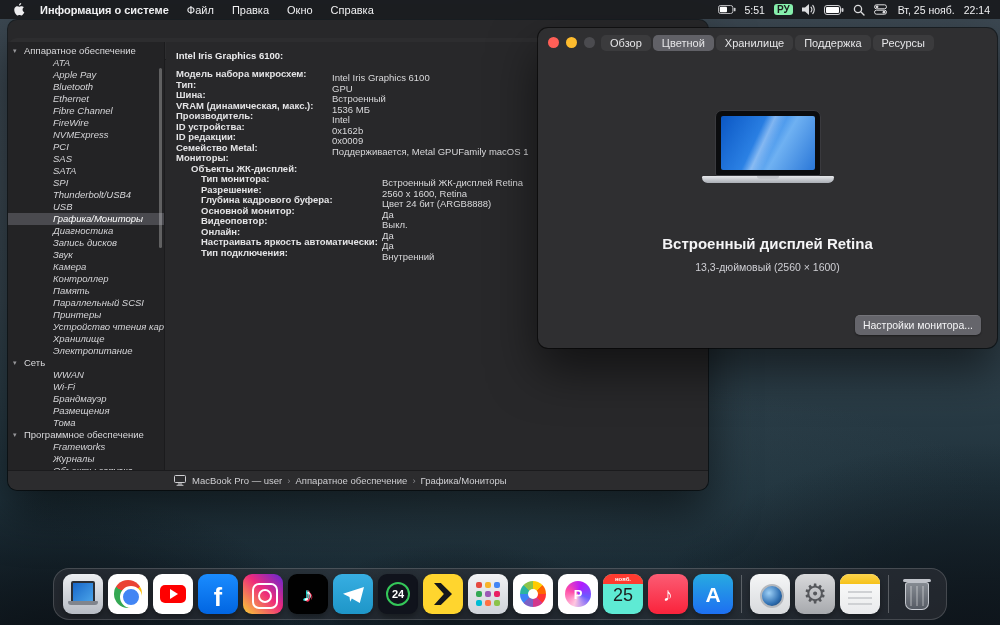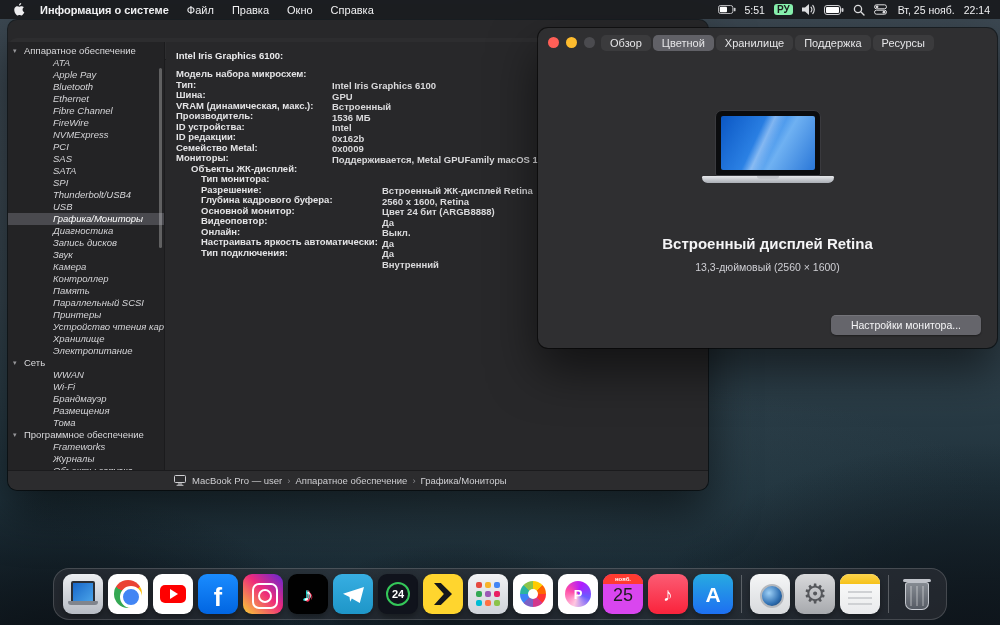--- a/index.html
+++ b/index.html
@@ -62,21 +62,21 @@
   .sb-item.selected{ background:#4a4a4f; color:#ffffff; }
   #sidebar-scrollbar{ position:absolute; right:2px; top:26px; width:3px; height:180px;
     border-radius:2px; background:rgba(255,255,255,.28); }
   #content{ position:absolute; left:158px; top:22px; right:0; bottom:20px;
     background:#28282a; padding:8px 0 0 10px; font-size:9.5px; overflow:hidden; }
   #content-heading{ font-weight:700; margin-bottom:8px; color:#ececee; }
   .kv-row{ position:relative; height:10.5px; line-height:10.5px; white-space:nowrap; }
   .kv-label{ font-weight:700; color:#e4e4e6; display:inline-block; }
   .kv-label.ind1{ padding-left:15px; }
   .kv-label.ind2{ padding-left:25px; }
-  .kv-value{ position:absolute; top:12px; font-weight:700; color:#d9d9db;padding-left:16px; }
+  .kv-value{ position:absolute; top:4px; font-weight:400; color:#d9d9db;padding-left:16px; }
   .kv-value.col1{ left:140px; }
   .kv-value.col2{ left:190px; }
   #statusbar{ position:absolute; left:0; right:0; bottom:0; height:20px;
     background:#2c2c2e; border-top:1px solid #1b1b1d; border-radius:0 0 9px 9px;
     display:flex; align-items:center; padding-left:166px; font-size:9.5px; color:#cfcfd2; }
   #statusbar svg{ margin-right:6px; }
   .bc-sep{ margin:0 5px; color:#8d8d91; }
 
   
   #about{ left:538px; top:28px; width:459px; height:320px; background:#2f2f31; z-index:5; border-radius:10px; }
@@ -92,21 +92,21 @@
       linear-gradient(120deg,#0b57c4 0%,#2f86e8 45%,#6fb1f2 62%,#2a77d8 100%); }
   .laptop-base{ width:132px; height:7px; background:linear-gradient(#e6e8eb,#a9adb4);
     border-radius:2px 2px 8px 8px; position:relative; }
   .laptop-base::before{ content:""; position:absolute; left:50%; top:0; width:22px; height:3px;
     transform:translateX(-50%); background:#c3c6cb; border-radius:0 0 4px 4px; }
   #display-title{ position:absolute; top:207px; left:0; right:0; text-align:center;
     font-size:15px; font-weight:700; color:#f4f4f6; }
   #display-subtitle{ position:absolute; top:233px; left:0; right:0; text-align:center;
     font-size:10.5px; color:#cfcfd4; }
   .mac-btn{ position:absolute; right:16px; bottom:13px; background:#65656b; color:#f4f4f6;
-    border:none; border-radius:5px; font-size:10.5px; font-family:inherit; padding:4px 20px;
+    border:none; border-radius:5px; font-size:10.5px; font-family:inherit; padding:4px 8px;
     box-shadow:inset 0 .5px 0 rgba(255,255,255,.2), 0 1px 2px rgba(0,0,0,.4); }
 
   
   #dock{ position:absolute; bottom:5px; left:50%; transform:translateX(-50%); z-index:40;
     display:flex; align-items:center; gap:5px; padding:5px 9px;
     background:rgba(58,58,64,.45); border:1px solid rgba(255,255,255,.16); border-radius:16px; }
   .dock-divider{ width:1px; height:38px; background:rgba(255,255,255,.25); margin:0 3px; }
   .dock-item{ width:40px; height:40px; border-radius:9px; position:relative; flex:0 0 auto;
     display:flex; align-items:center; justify-content:center;
     box-shadow:0 3px 6px rgba(0,0,0,.35); overflow:hidden; }
@@ -150,21 +150,21 @@
     background:#e5493f;
     box-shadow:9px 0 0 #f7b32b,18px 0 0 #4285f4,0 9px 0 #34a853,9px 9px 0 #9b59b6,18px 9px 0 #e91e63,0 18px 0 #00bcd4,9px 18px 0 #ff7043,18px 18px 0 #8bc34a; }
   .dk-photos{ background:#fff; }
   .dk-photos::before{ content:""; position:absolute; inset:7px; border-radius:50%;
     background:conic-gradient(#fc0 0 45deg,#f60 45deg 90deg,#f33 90deg 135deg,#d3388c 135deg 180deg,#7b61c4 180deg 225deg,#3b82f6 225deg 270deg,#2ab4a0 270deg 315deg,#8bc34a 315deg 360deg); }
   .dk-photos::after{ content:""; position:absolute; inset:15px; border-radius:50%; background:#fff; }
   .dk-picsart{ background:#fff; }
   .dk-picsart::before{ content:""; position:absolute; inset:7px; border-radius:50%;
     background:conic-gradient(from 200deg,#ffc7e0,#ff4da6,#b01aff,#6a5cff,#ffc7e0); }
   .dk-picsart .glyph{ font-size:13px; }
-  .dk-calendar{ background:#d946ef; }
+  .dk-calendar{ background:#5eead4; }
   .cal-month{ position:absolute; top:0; left:0; right:0; height:10px; background:#ff3b30;
     color:#fff; font-size:6px; line-height:10px; text-align:center; font-weight:700; z-index:2; }
   .cal-day{ position:absolute; top:11px; left:0; right:0; text-align:center;
     font-size:18px; font-weight:300; color:#1c1c1e; z-index:2; }
   .dk-music{ background:linear-gradient(#fb5c74,#fa233b); }
   .dk-music .glyph{ font-size:19px; }
   .dk-app-store{ background:linear-gradient(#27aae1,#1d6ff2); }
   .dk-app-store .glyph{ font-size:21px; }
   .dk-photo-booth{ background:linear-gradient(#f5f6f7,#d8dadd); }
   .dk-photo-booth::before{ content:""; position:absolute; left:10px; top:10px; width:20px; height:20px;

